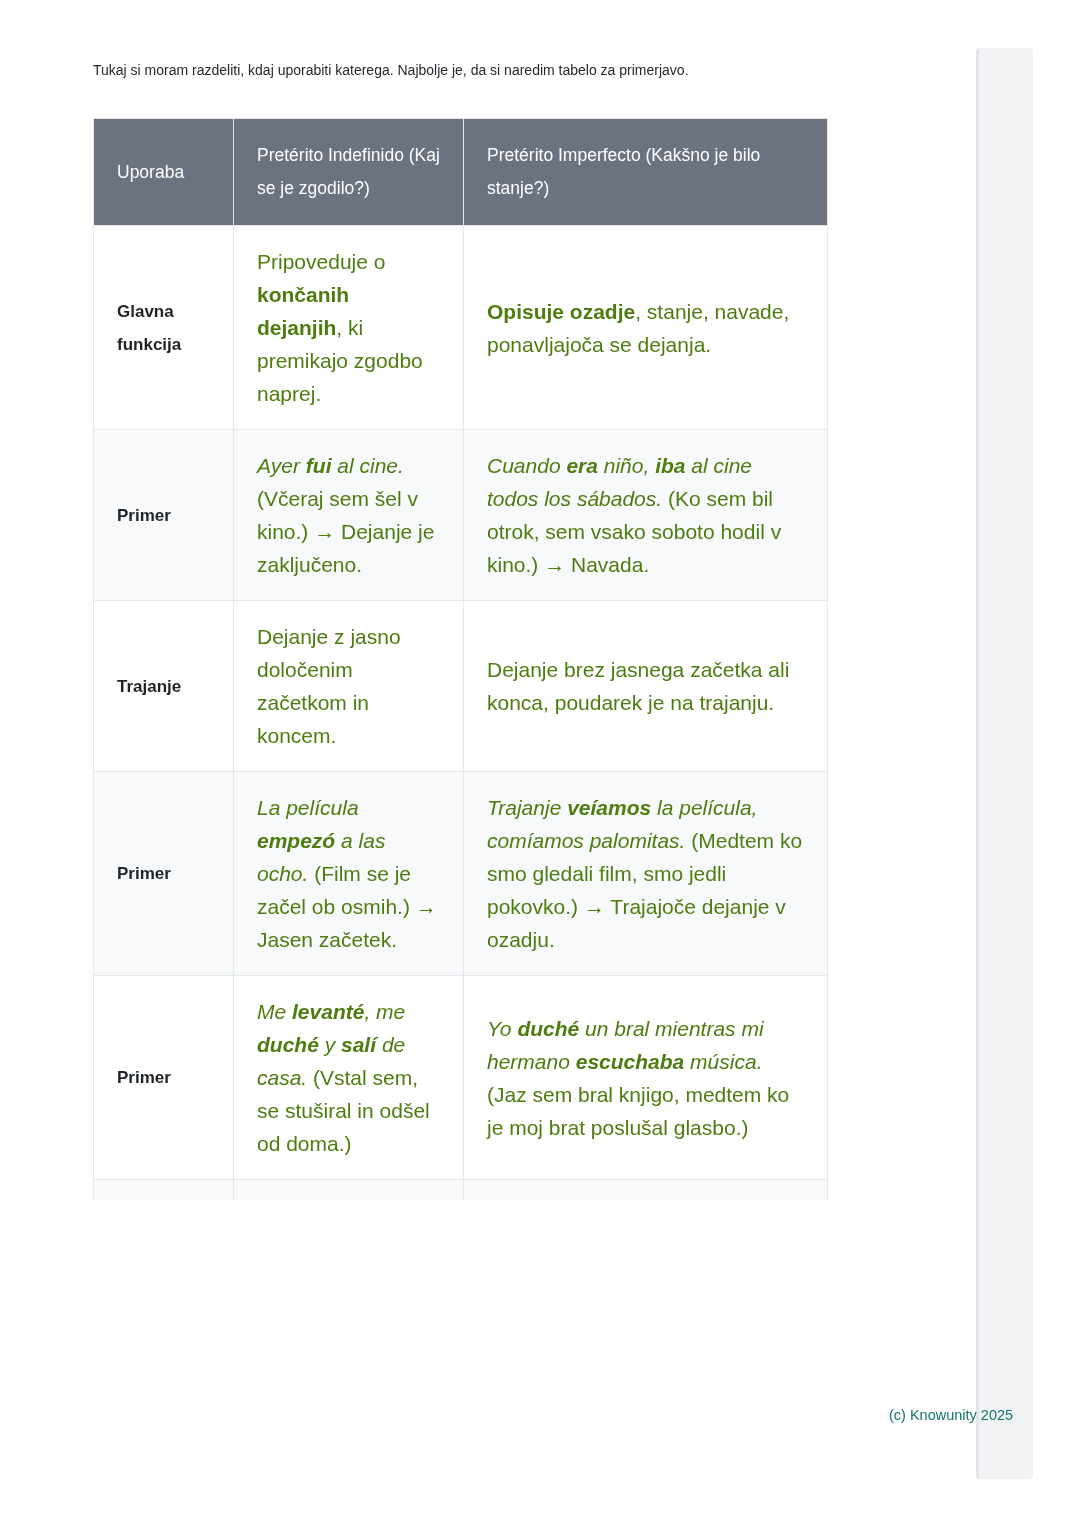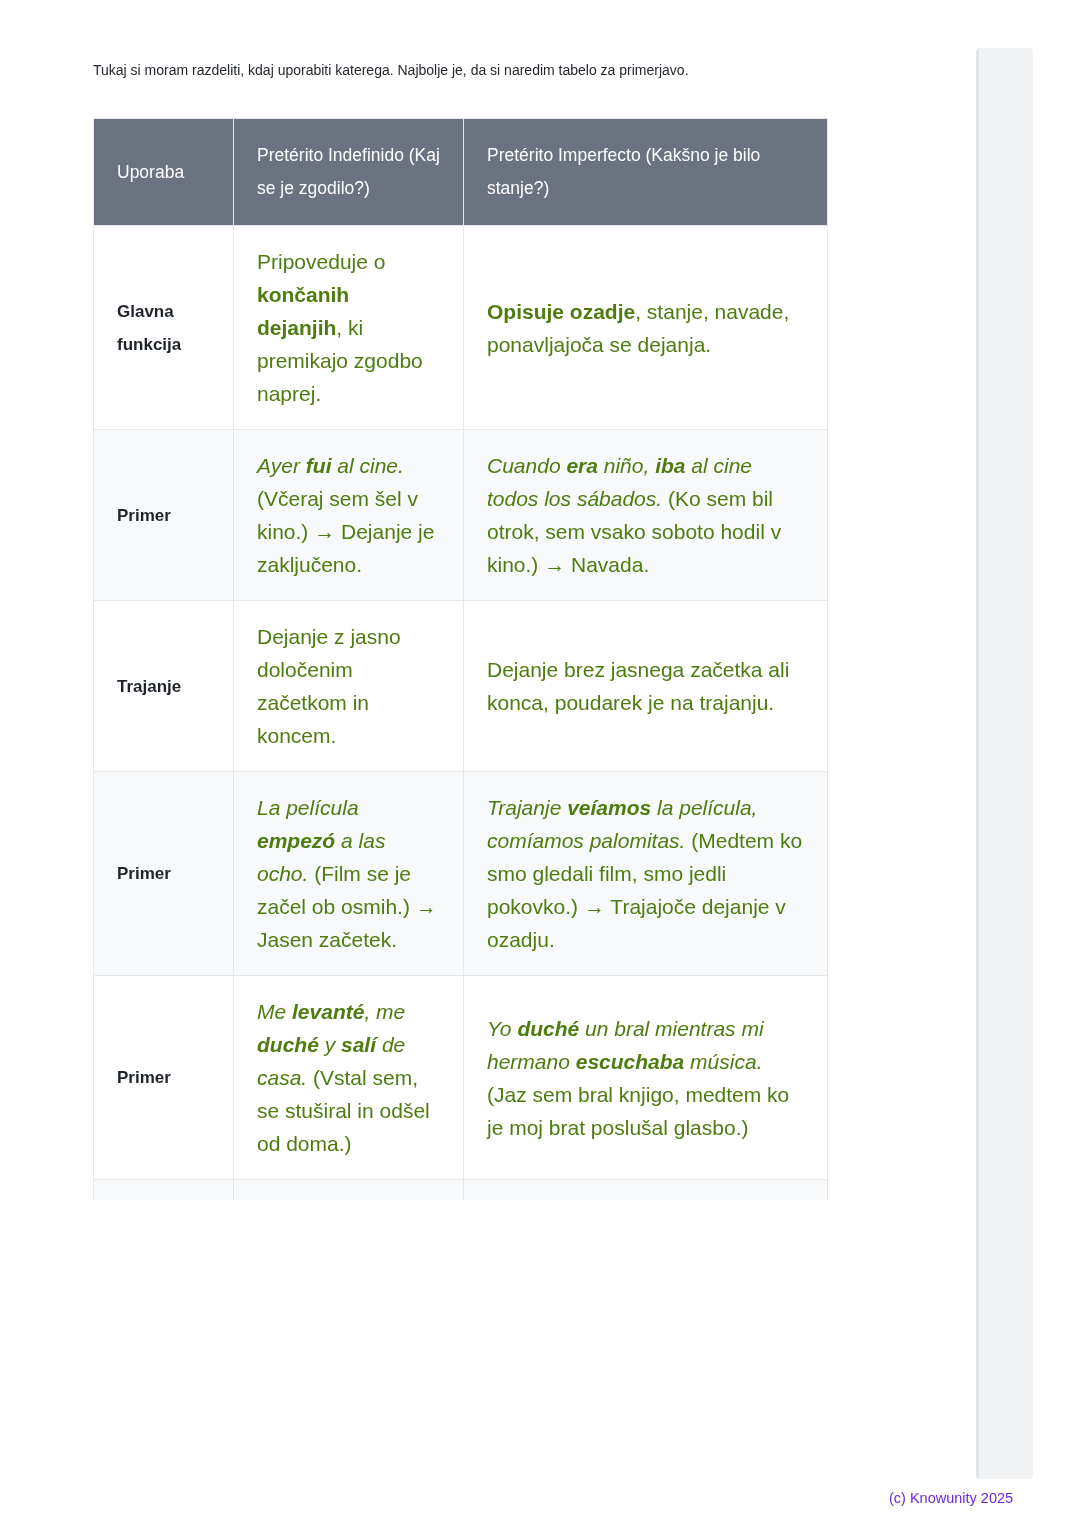--- a/index.html
+++ b/index.html
@@ -69,24 +69,24 @@
     left: 976px;
     top: 48px;
     width: 57px;
     height: 1431px;
     border-radius: 4px;
     background: linear-gradient(90deg, #e3e6e9 0px, #e3e6e9 3px, #f0f2f4 3px);
   }
   .watermark {
     position: absolute;
     left: 889px;
-    top: 1488px;
+    top: 1405px;
     font-size: 14.5px;
     line-height: 20px;
-    color: #6d28d9;
+    color: #0f766e;
     z-index: 2;
     white-space: nowrap;
   }
 </style>
 </head>
 <body>
 
 <div class="page">
   <div class="content">
     <p class="intro">Tukaj si moram razdeliti, kdaj uporabiti katerega. Najbolje je, da si naredim tabelo za primerjavo.</p>

